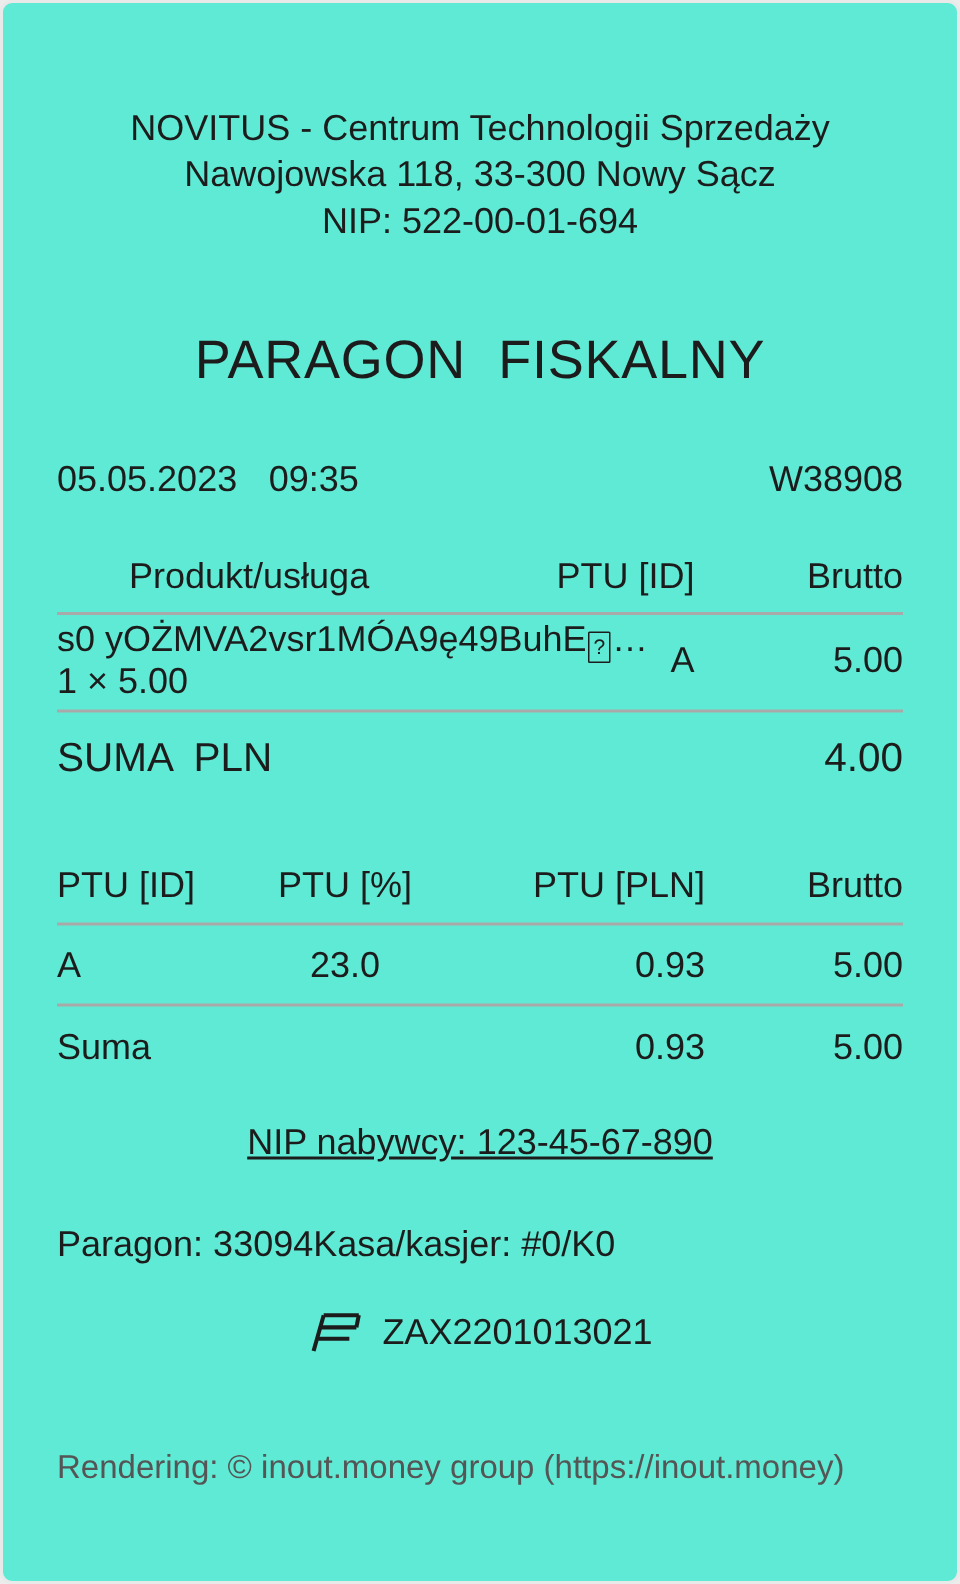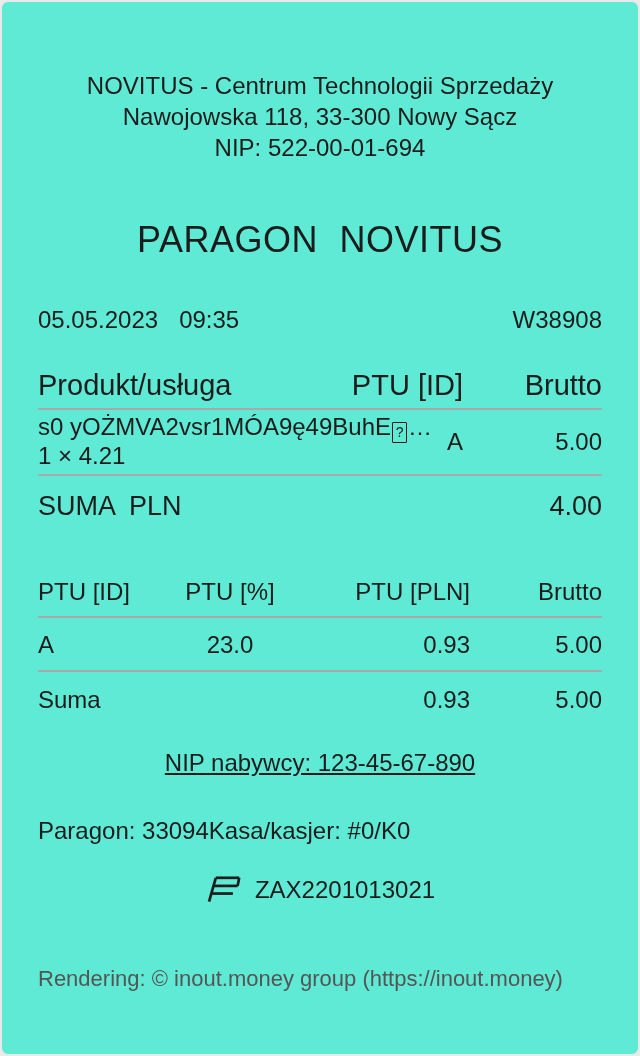--- a/index.html
+++ b/index.html
@@ -23,21 +23,21 @@
     margin-top: 57px; text-align: center;
     font-size: 36px; line-height: 40px; font-weight: 400;
     letter-spacing: 0.5px; word-spacing: 11px;
   }
 
   .meta-row { margin-top: 46px; display: flex; justify-content: space-between; font-size: 24px; line-height: 28px; }
   .meta-left { display: inline-flex; gap: 21px; }
 
   .rule { border: 0; border-top: 2px solid #a9a9a9; height: 0; }
 
-  .items-head { margin-top: 37px; display: flex; font-size: 29px; line-height: 28px; }
+  .items-head { margin-top: 37px; display: flex; font-size: 24px; line-height: 28px; margin-left: 48px; }
   .items-head .c-name { flex: 1; }
   .items-head .c-ptu  { width: 140px; text-align: right; }
   .items-head .c-brut { width: 139px; text-align: right; }
   .rule-1 { margin-top: 9px; }
 
   .item-row { display: flex; align-items: center; padding: 4px 0 5px 0; font-size: 24px; line-height: 26px; }
   .item-row .c-name { flex: 1; }
   .item-row .c-ptu  { width: 30px; text-align: right; align-self: center; }
   .item-row .c-brut { width: 139px; text-align: right; align-self: center; }
   .tofu {
@@ -75,42 +75,42 @@
 
 <div class="card">
   <div class="content">
 
     <div class="merchant">
       <div>NOVITUS - Centrum Technologii Sprzedaży</div>
       <div>Nawojowska 118, 33-300 Nowy Sącz</div>
       <div>NIP: 522-00-01-694</div>
     </div>
 
-    <div class="title">PARAGON NOVITUS</div>
+    <div class="title">PARAGON FISKALNY</div>
 
     <div class="meta-row">
       <span class="meta-left">
         <span>05.05.2023</span>
         <span>09:35</span>
       </span>
       <span>W38908</span>
     </div>
 
     <div class="items-head">
       <span class="c-name">Produkt/usługa</span>
       <span class="c-ptu">PTU [ID]</span>
       <span class="c-brut">Brutto</span>
     </div>
     <hr class="rule rule-1">
 
     <div class="item-row">
       <span class="c-name">
         <span>s0 yOŻMVA2vsr1MÓA9ę49BuhE</span><span class="tofu">?</span><span>…</span>
         <br>
-        <span>1 × 4.21</span>
+        <span>1 × 5.00</span>
       </span>
       <span class="c-ptu">A</span>
       <span class="c-brut">5.00</span>
     </div>
     <hr class="rule">
 
     <div class="suma-row">
       <span class="suma-label">SUMA PLN</span>
       <span>4.00</span>
     </div>

